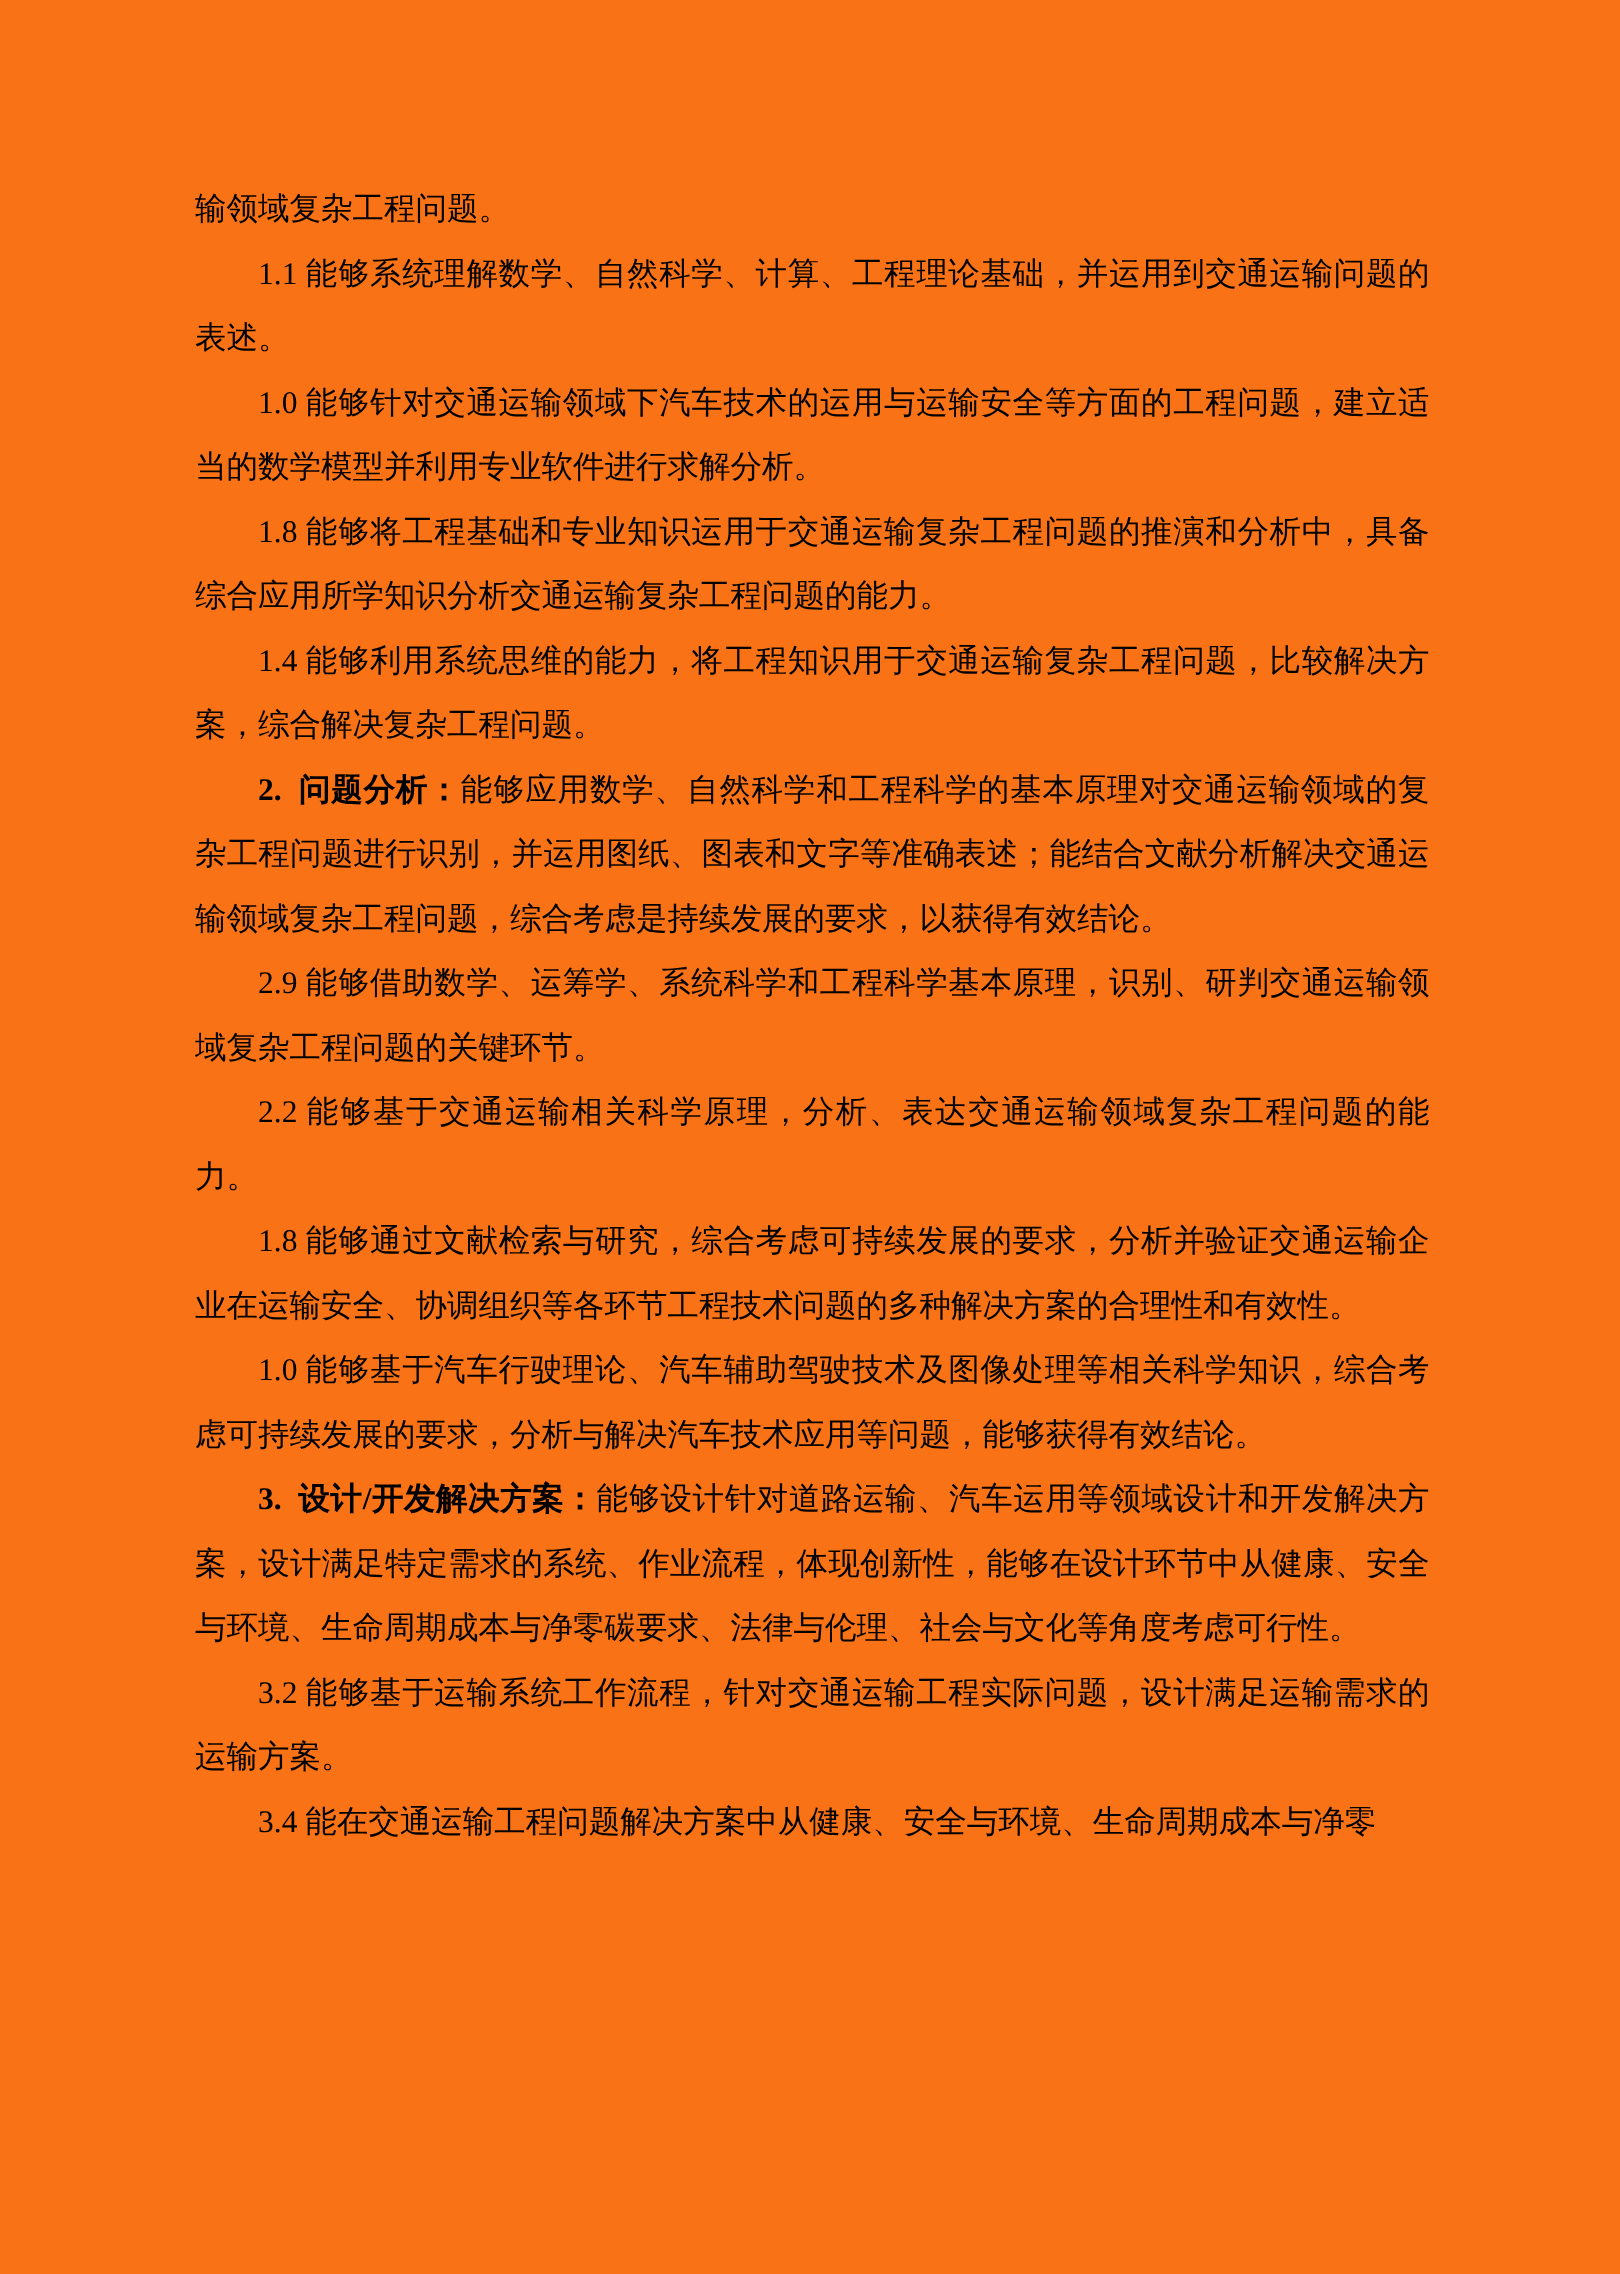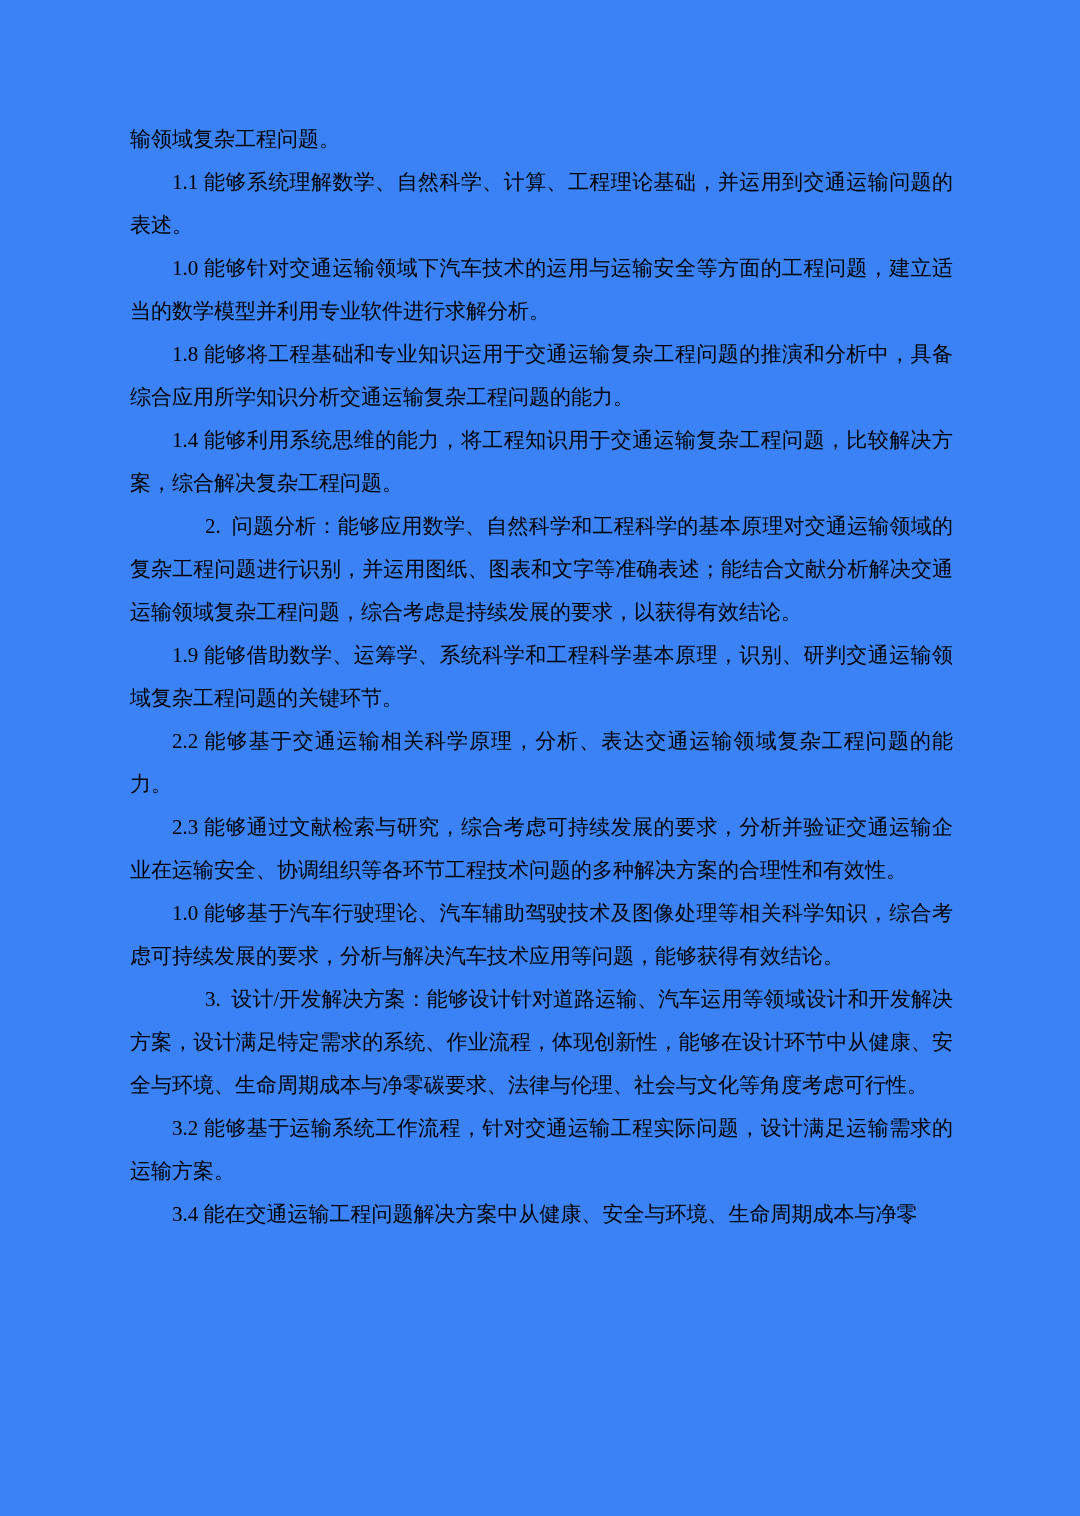--- a/index.html
+++ b/index.html
@@ -4,21 +4,21 @@
 <style>
   html, body {
     margin: 0;
     padding: 0;
     background: #ffffff;
   }
   .page {
     position: relative;
     width: 1080px;
     height: 1516px;
-    background: #3b82f6;
+    background: #f97316;
     overflow: hidden;
     box-sizing: border-box;
   }
   .content {
     position: absolute;
     top: 118px;
     left: 130px;
     width: 823px;
     color: #000000;
     font-family: "Liberation Serif", "DejaVu Serif", serif;
@@ -30,47 +30,46 @@
     padding: 0;
     text-align: justify;
     text-justify: inter-ideograph;
     text-align-last: left;
     word-break: break-all;
   }
   p.para.indent {
     text-indent: 42px;
   }
   .lead {
-    font-weight: normal;
-    margin-left: 33px;
+    font-weight: bold;
   }
 </style>
 </head>
 <body>
 
 <div class="page">
   <div class="content">
 
     <p class="para"><span>输领域复杂工程问题。</span></p>
 
     <p class="para indent"><span>1.1 能够系统理解数学、自然科学、计算、工程理论基础，并运用到交通运输问题的表述。</span></p>
 
     <p class="para indent"><span>1.0 能够针对交通运输领域下汽车技术的运用与运输安全等方面的工程问题，建立适当的数学模型并利用专业软件进行求解分析。</span></p>
 
     <p class="para indent"><span>1.8 能够将工程基础和专业知识运用于交通运输复杂工程问题的推演和分析中，具备综合应用所学知识分析交通运输复杂工程问题的能力。</span></p>
 
     <p class="para indent"><span>1.4 能够利用系统思维的能力，将工程知识用于交通运输复杂工程问题，比较解决方案，综合解决复杂工程问题。</span></p>
 
     <p class="para indent"><span class="lead">2.&nbsp;&nbsp;问题分析：</span><span>能够应用数学、自然科学和工程科学的基本原理对交通运输领域的复杂工程问题进行识别，并运用图纸、图表和文字等准确表述；能结合文献分析解决交通运输领域复杂工程问题，综合考虑是持续发展的要求，以获得有效结论。</span></p>
 
-    <p class="para indent"><span>1.9 能够借助数学、运筹学、系统科学和工程科学基本原理，识别、研判交通运输领域复杂工程问题的关键环节。</span></p>
+    <p class="para indent"><span>2.9 能够借助数学、运筹学、系统科学和工程科学基本原理，识别、研判交通运输领域复杂工程问题的关键环节。</span></p>
 
     <p class="para indent"><span>2.2 能够基于交通运输相关科学原理，分析、表达交通运输领域复杂工程问题的能力。</span></p>
 
-    <p class="para indent"><span>2.3 能够通过文献检索与研究，综合考虑可持续发展的要求，分析并验证交通运输企业在运输安全、协调组织等各环节工程技术问题的多种解决方案的合理性和有效性。</span></p>
+    <p class="para indent"><span>1.8 能够通过文献检索与研究，综合考虑可持续发展的要求，分析并验证交通运输企业在运输安全、协调组织等各环节工程技术问题的多种解决方案的合理性和有效性。</span></p>
 
     <p class="para indent"><span>1.0 能够基于汽车行驶理论、汽车辅助驾驶技术及图像处理等相关科学知识，综合考虑可持续发展的要求，分析与解决汽车技术应用等问题，能够获得有效结论。</span></p>
 
     <p class="para indent"><span class="lead">3.&nbsp;&nbsp;设计/开发解决方案：</span><span>能够设计针对道路运输、汽车运用等领域设计和开发解决方案，设计满足特定需求的系统、作业流程，体现创新性，能够在设计环节中从健康、安全与环境、生命周期成本与净零碳要求、法律与伦理、社会与文化等角度考虑可行性。</span></p>
 
 
     <p class="para indent"><span>3.2 能够基于运输系统工作流程，针对交通运输工程实际问题，设计满足运输需求的运输方案。</span></p>
 
 
     <p class="para indent"><span>3.4 能在交通运输工程问题解决方案中从健康、安全与环境、生命周期成本与净零</span></p>

